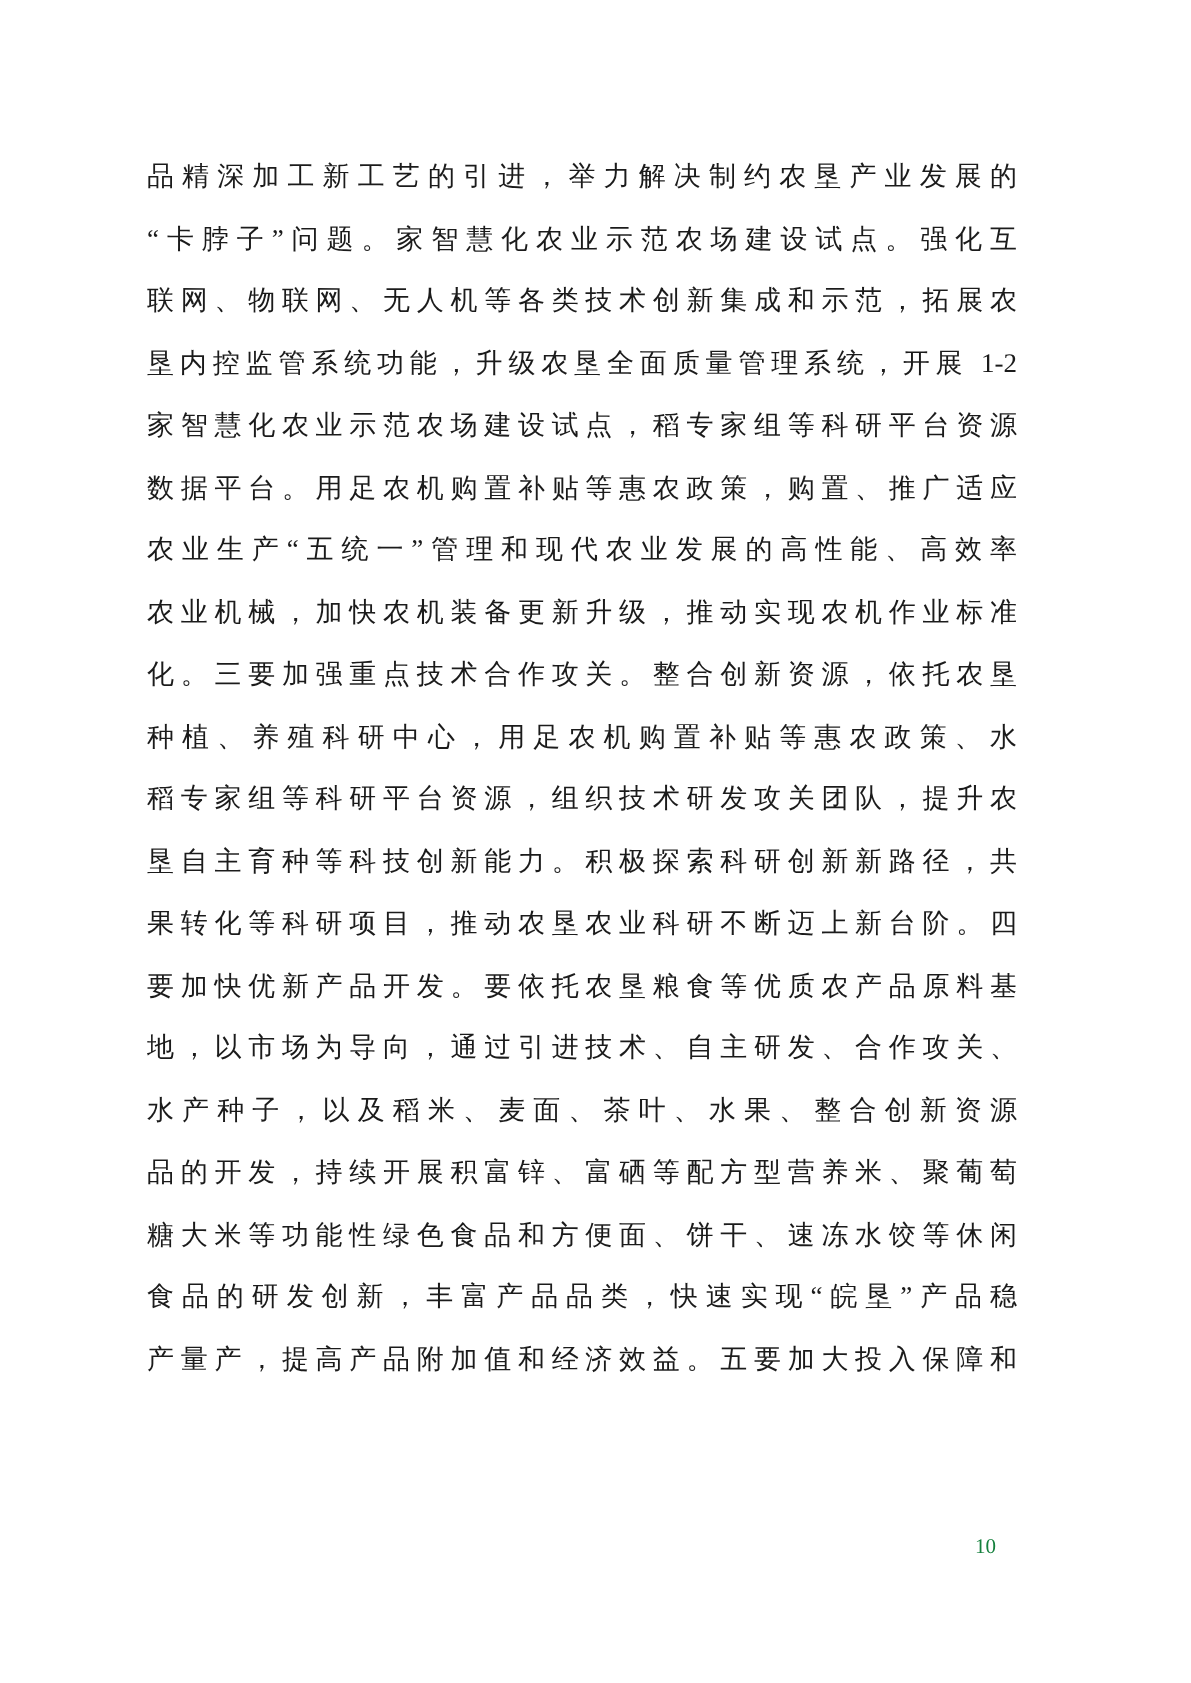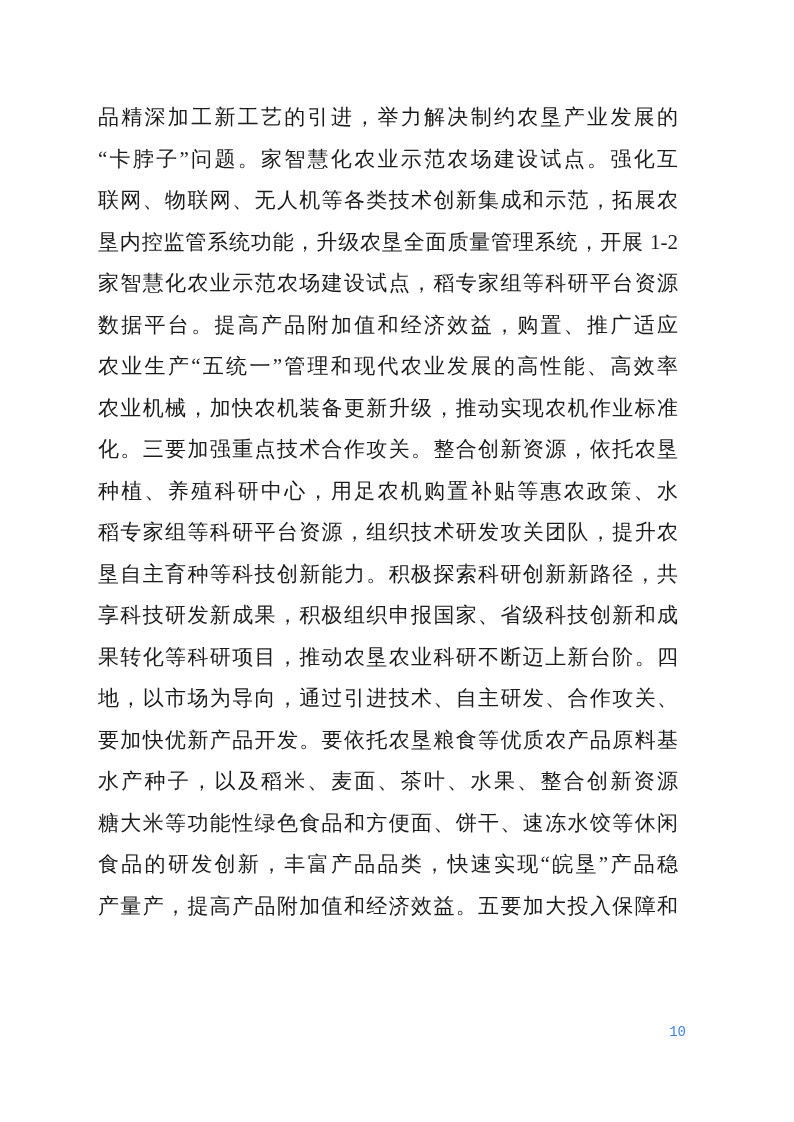--- a/index.html
+++ b/index.html
@@ -15,62 +15,62 @@
     overflow: hidden;
     font-family: "Liberation Serif", "DejaVu Serif", serif;
   }
   .text-block {
     position: absolute;
     left: 98px;
     top: 97px;
     width: 580px;
   }
   .line {
-    font-size: 21px;
+    font-size: 18px;
     line-height: 41.5px;
     height: 41.5px;
     color: #1b1b1b;
     text-align: justify;
     text-align-last: justify;
     text-justify: inter-character;
     white-space: nowrap;
     overflow: hidden;
   }
   .page-number {
     position: absolute;
     left: 650px;
     top: 1022px;
     width: 36px;
-    text-align: right;
+    text-align: left;
     font-size: 14px;
     line-height: 20px;
-    color: #3b82f6;
-    font-family: Liberation Mono, monospace;
+    color: #15803d;
+    font-family: Liberation Serif, serif;
   }
 </style>
 </head>
 <body>
 
 <div class="page">
   <div class="text-block" id="text-block">
       <div class="line">品精深加工新工艺的引进，举力解决制约农垦产业发展的</div>
       <div class="line">“卡脖子”问题。家智慧化农业示范农场建设试点。强化互</div>
       <div class="line">联网、物联网、无人机等各类技术创新集成和示范，拓展农</div>
       <div class="line">垦内控监管系统功能，升级农垦全面质量管理系统，开展 1-2</div>
       <div class="line">家智慧化农业示范农场建设试点，稻专家组等科研平台资源</div>
-      <div class="line">数据平台。提高产品附加值和经济效益，购置、推广适应</div>
+      <div class="line">数据平台。用足农机购置补贴等惠农政策，购置、推广适应</div>
       <div class="line">农业生产“五统一”管理和现代农业发展的高性能、高效率</div>
       <div class="line">农业机械，加快农机装备更新升级，推动实现农机作业标准</div>
       <div class="line">化。三要加强重点技术合作攻关。整合创新资源，依托农垦</div>
       <div class="line">种植、养殖科研中心，用足农机购置补贴等惠农政策、水</div>
       <div class="line">稻专家组等科研平台资源，组织技术研发攻关团队，提升农</div>
       <div class="line">垦自主育种等科技创新能力。积极探索科研创新新路径，共</div>
-      <div class="line">享科技研发新成果，积极组织申报国家、省级科技创新和成</div>
       <div class="line">果转化等科研项目，推动农垦农业科研不断迈上新台阶。四</div>
+      <div class="line">要加快优新产品开发。要依托农垦粮食等优质农产品原料基</div>
       <div class="line">地，以市场为导向，通过引进技术、自主研发、合作攻关、</div>
-      <div class="line">要加快优新产品开发。要依托农垦粮食等优质农产品原料基</div>
       <div class="line">水产种子，以及稻米、麦面、茶叶、水果、整合创新资源</div>
+      <div class="line">品的开发，持续开展积富锌、富硒等配方型营养米、聚葡萄</div>
       <div class="line">糖大米等功能性绿色食品和方便面、饼干、速冻水饺等休闲</div>
       <div class="line">食品的研发创新，丰富产品品类，快速实现“皖垦”产品稳</div>
       <div class="line">产量产，提高产品附加值和经济效益。五要加大投入保障和</div>
     </div>
   <div class="page-number">10</div>
 </div>
 
 </body></html>

